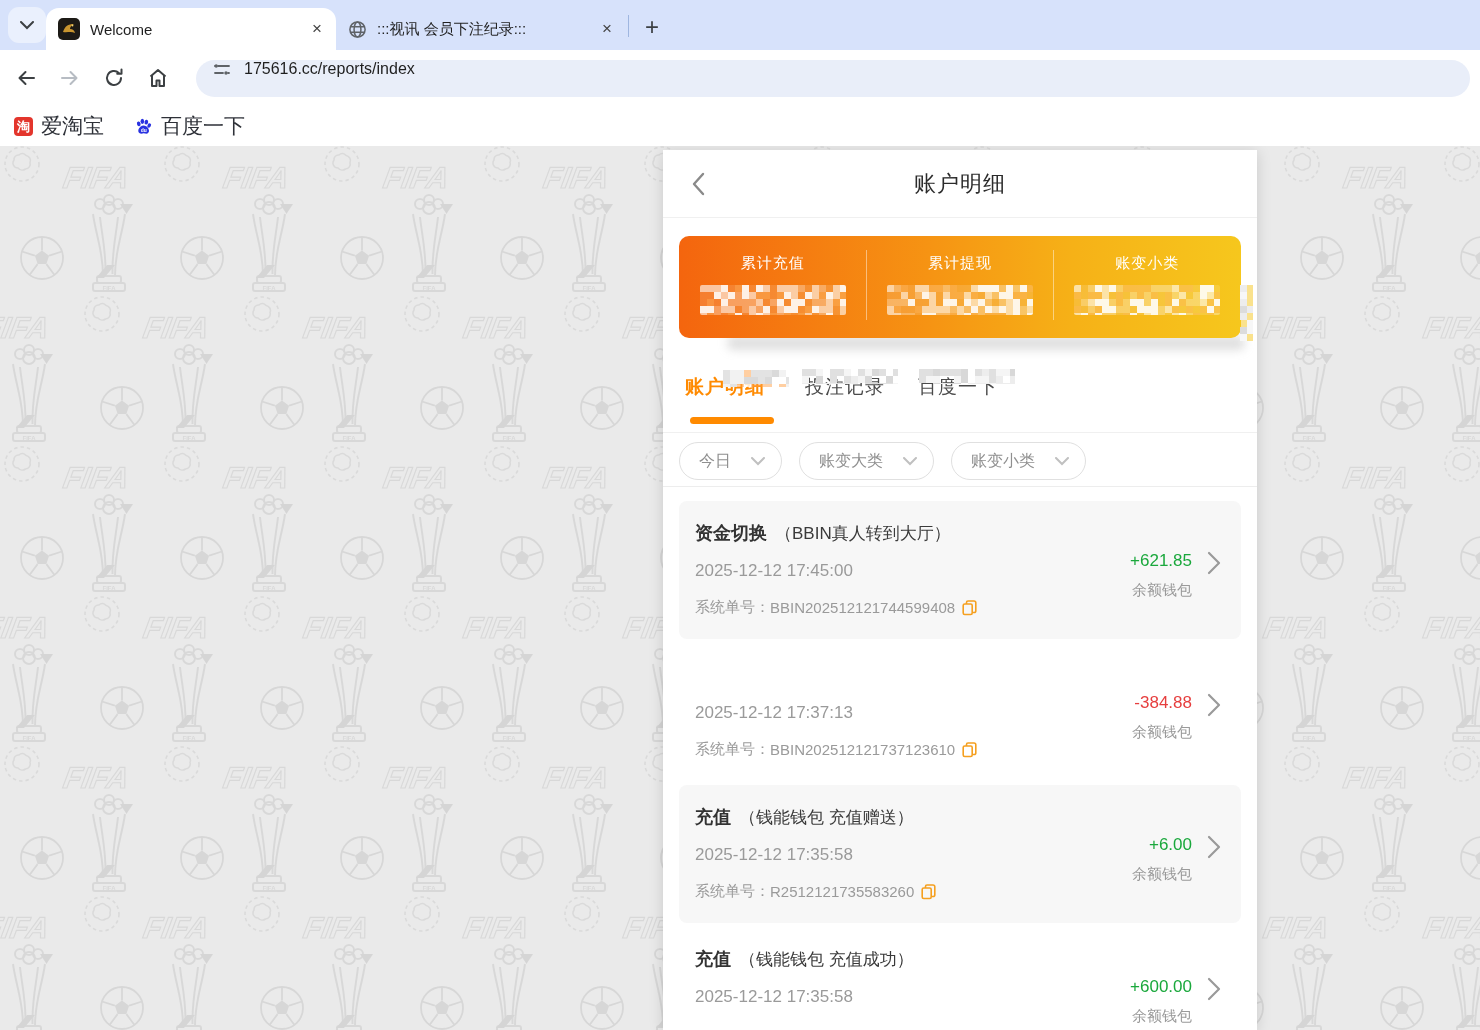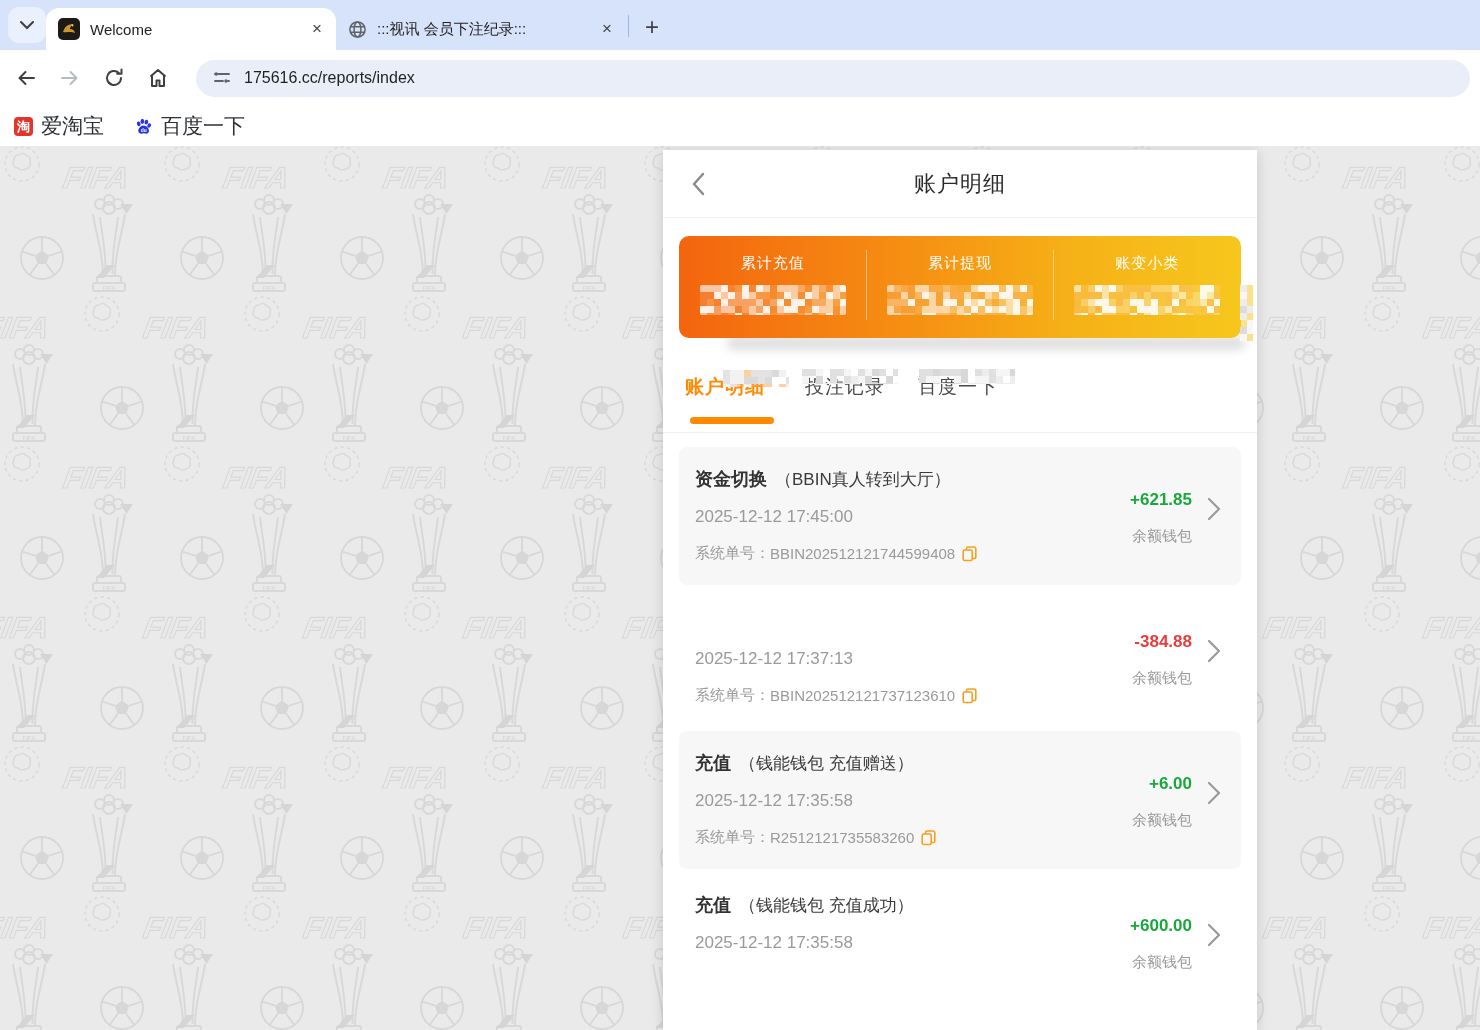--- a/index.html
+++ b/index.html
@@ -16,21 +16,21 @@
     overflow:hidden; }
   .tab .close { color:#444; font-size:17px; padding:0 2px; }
   .favicon1 { width:22px; height:22px; border-radius:5px; background:#1c1a16; flex:none;
     display:flex; align-items:center; justify-content:center; }
   .tab-sep { width:1px; height:22px; background:#9fb6e0; margin:0 6px 13px 2px; }
   .newtab { font-size:24px; color:#3c4043; margin-bottom:9px; padding:0 10px; font-weight:300; }
 
   .toolbar { height:56px; background:#fff; display:flex; align-items:center; padding:0 10px 0 14px; }
   .nav-ic { margin-right:20px; display:flex; }
   .omnibox { flex:1; height:37px; background:#e9eef9; border-radius:19px; display:flex;
-    align-items:center; padding:0 16px; margin-left:6px; }
+    padding:0 16px; margin-left:6px; }
   .omnibox .url { font-size:16px; color:#1f1f1f; margin-left:12px; }
 
   .bookmarks { height:40px; background:#fff; display:flex; align-items:center; padding-left:14px; gap:30px; }
   .bm { display:flex; align-items:center; gap:8px; }
   .bm-label { font-size:21px; color:#2e3138; }
   .tb-ic { width:19px; height:19px; background:#e3352c; border-radius:4px; color:#fff;
     font-size:13px; line-height:19px; text-align:center; font-weight:bold; }
 
   
   .page { position:relative; height:884px; background:#eaeaea; overflow:hidden; }
@@ -70,21 +70,21 @@
   .list { padding:14px 16px 0; }
   .txn { position:relative; height:138px; border-radius:8px; margin-bottom:4px; }
   .txn.shaded { background:#f7f7f7; }
   .txn-title { position:absolute; left:16px; top:20px; white-space:nowrap; }
   .txn-type { font-size:18px; font-weight:bold; color:#333; }
   .txn-detail { font-size:17px; color:#3a3a3a; margin-left:8px; }
   .txn-date { position:absolute; left:16px; top:60px; font-size:17px; color:#9a9a9a; }
   .txn-order { position:absolute; left:16px; top:97px; font-size:15px; color:#9a9a9a;
     display:flex; align-items:center; }
   .txn-order svg { margin-left:7px; }
-  .txn-amount { position:absolute; right:49px; top:43px; font-size:17px; font-weight:700; text-align:right; }
+  .txn-amount { position:absolute; right:49px; top:50px; font-size:17px; font-weight:400; text-align:right; }
   .txn-amount.pos { color:#1aa83c; }
   .txn-amount.neg { color:#e63e3e; }
   .txn-wallet { position:absolute; right:49px; top:80px; font-size:15px; color:#9a9a9a; }
   .txn-chevron { position:absolute; right:20px; top:50px; }
 </style>
 </head>
 <body>
 
 <div class="tabstrip">
   <div class="tab-search">
@@ -776,20 +776,40 @@
           <div style="width: 7px; height: 7px; background: rgb(237, 237, 237);"></div>
           <div style="width: 7px; height: 7px; background: rgb(237, 237, 237);"></div>
           <div style="width: 7px; height: 7px; background: rgb(237, 237, 237);"></div>
           <div style="width: 7px; height: 7px; background: rgb(245, 245, 245);"></div>
           <div style="width: 7px; height: 7px; background: rgb(237, 237, 237);"></div>
           <div style="width: 7px; height: 7px; background: rgb(237, 237, 237);"></div>
           <div style="width: 7px; height: 7px; background: rgb(237, 237, 237);"></div>
         </div>
     </div>
 
+    <div class="filters">
+      <div class="pill">
+        <span class="pill-label">今日</span>
+        <svg width="14" height="9" viewBox="0 0 14 9">
+            <path d="M1 1 l6 6 6-6" fill="none" stroke="#c0c0c0" stroke-width="2" stroke-linecap="round"></path>
+          </svg>
+      </div>
+      <div class="pill">
+        <span class="pill-label">账变大类</span>
+        <svg width="14" height="9" viewBox="0 0 14 9">
+            <path d="M1 1 l6 6 6-6" fill="none" stroke="#c0c0c0" stroke-width="2" stroke-linecap="round"></path>
+          </svg>
+      </div>
+      <div class="pill">
+        <span class="pill-label">账变小类</span>
+        <svg width="14" height="9" viewBox="0 0 14 9">
+            <path d="M1 1 l6 6 6-6" fill="none" stroke="#c0c0c0" stroke-width="2" stroke-linecap="round"></path>
+          </svg>
+      </div>
+    </div>
 
     <div class="list" id="txn-list">
   <div class="txn shaded">
     <div class="txn-title">
       <span class="txn-type">资金切换</span><span class="txn-detail">（BBIN真人转到大厅）</span>
     </div>
     <div class="txn-date">2025-12-12 17:45:00</div>
     <div class="txn-order">
       <span>系统单号：</span>
             <span>BBIN202512121744599408</span>

